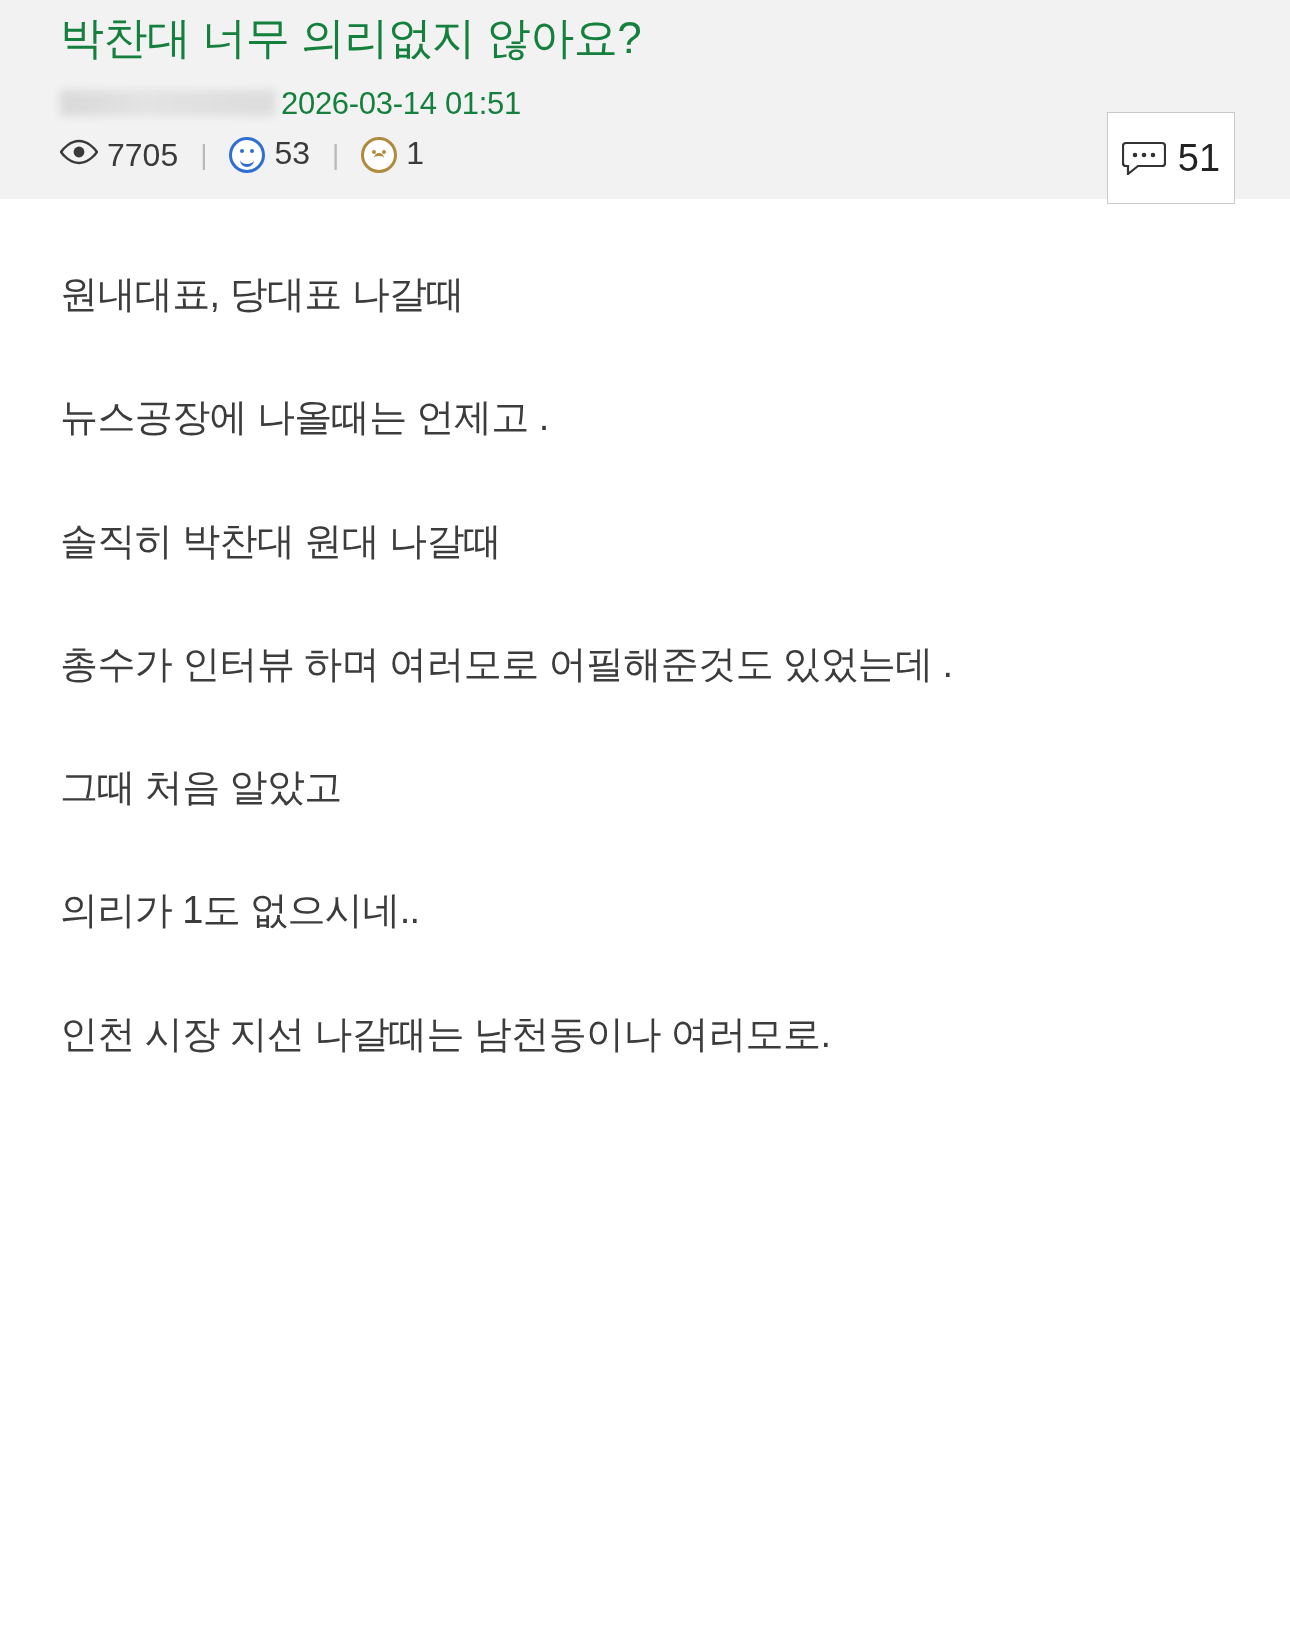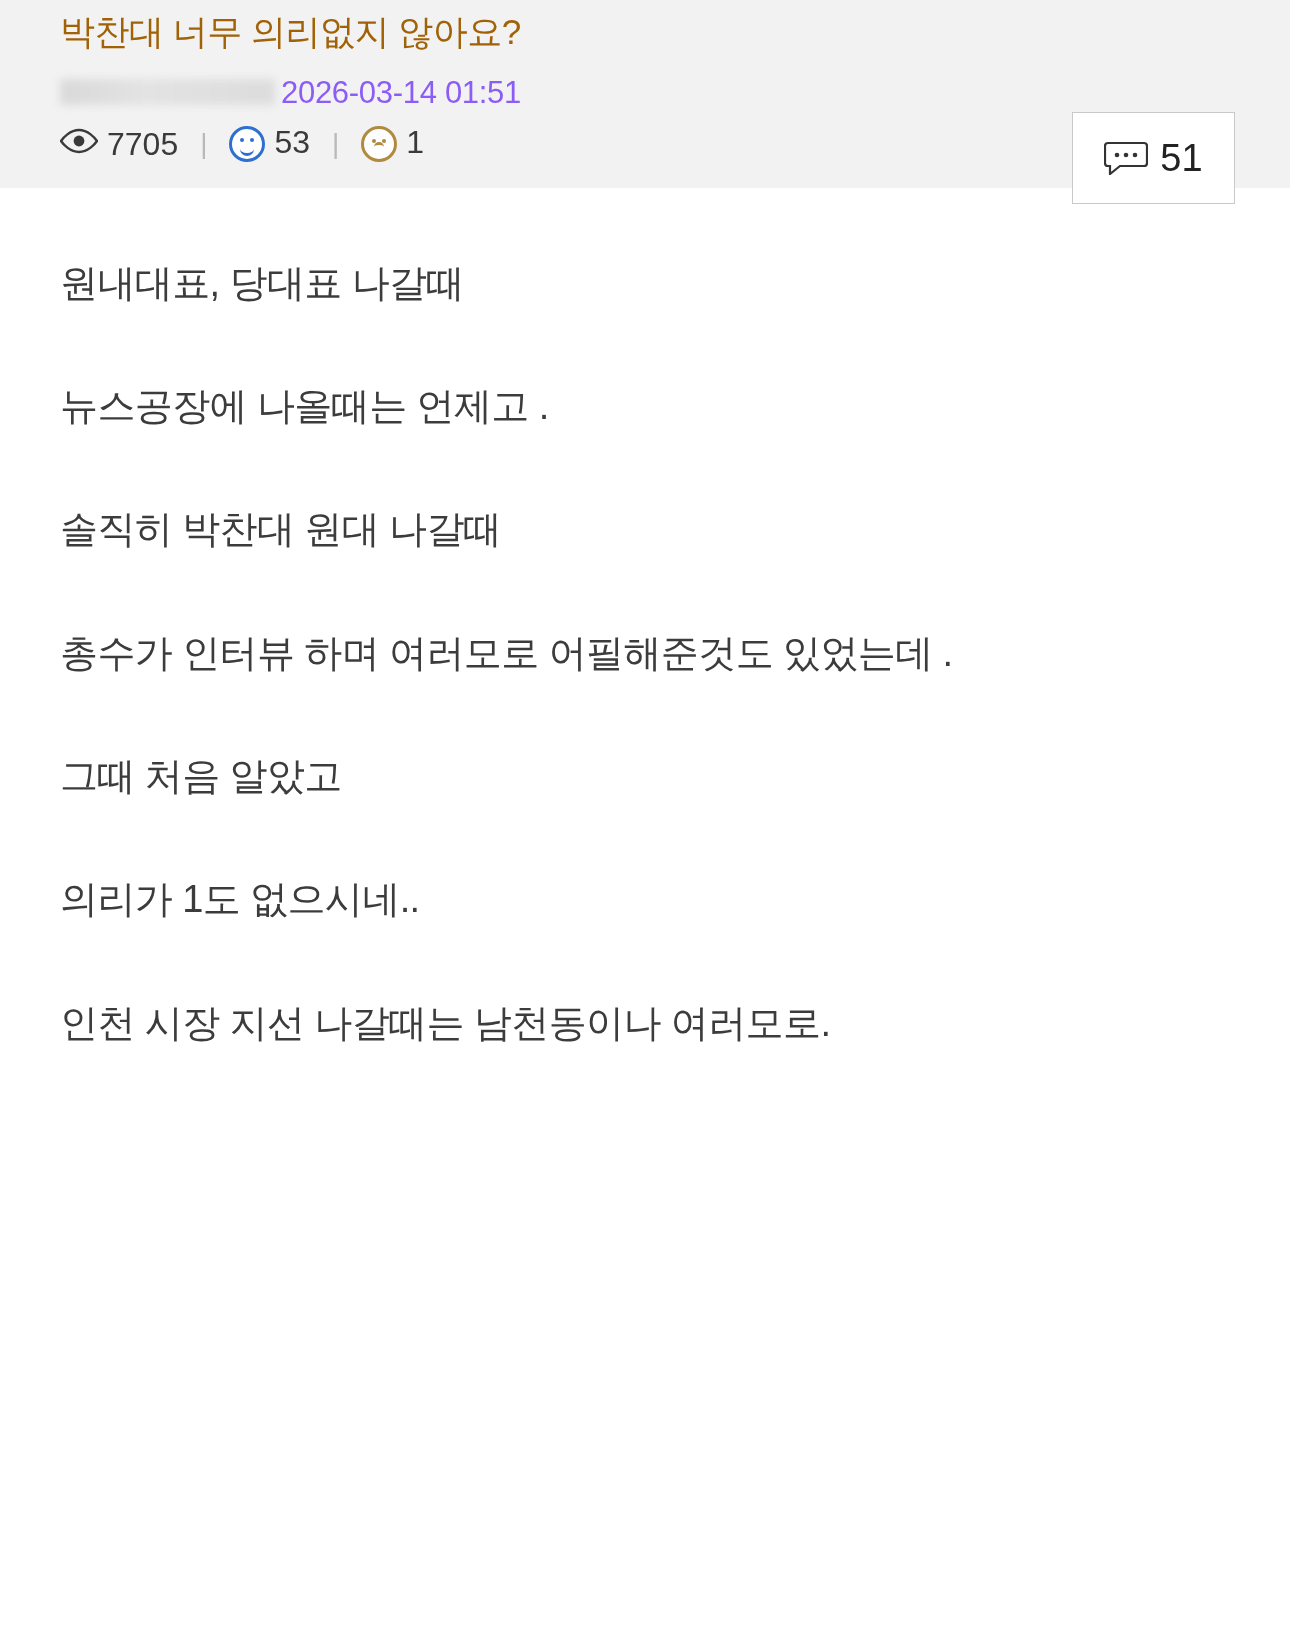--- a/index.html
+++ b/index.html
@@ -17,24 +17,24 @@
 
   
   .post-header {
     background: #f2f2f2;
     padding: 10px 60px 26px 60px;
     box-sizing: border-box;
     position: relative;
   }
 
   .post-title {
-    font-size: 35px;
+    font-size: 44px;
     line-height: 1.25;
     font-weight: 400;
-    color: #a16207;
+    color: #15803d;
     margin: 0 0 18px 0;
     letter-spacing: -0.5px;
   }
 
   .meta-row {
     display: flex;
     align-items: center;
     gap: 0;
     margin-bottom: 14px;
     position: relative;
@@ -47,21 +47,21 @@
     height: 26px;
     background: linear-gradient(90deg, #d9d9d9 0%, #e3e3e3 40%, #dcdcdc 100%);
     filter: blur(4px);
     border-radius: 3px;
     margin-right: 6px;
     vertical-align: middle;
   }
 
   .post-date {
     font-size: 31px;
-    color: #8b5cf6;
+    color: #15803d;
     letter-spacing: -0.3px;
     position: relative;
     top: 1px;
   }
 
   .stats-row {
     display: flex;
     align-items: center;
     font-size: 32px;
     color: #3a3a3a;
@@ -149,21 +149,21 @@
     border-top: 3px solid #b08a3e;
     border-radius: 12px 12px 0 0;
   }
 
   .stat-value { line-height: 1; }
 
   .comment-box {
     position: absolute;
     right: 55px;
     top: 112px;
-    width: 163px;
+    width: 128px;
     height: 92px;
     border: 1px solid #c9c9c9;
     background: #ffffff;
     display: flex;
     align-items: center;
     justify-content: center;
     gap: 12px;
     box-sizing: border-box;
   }
   .comment-icon {

